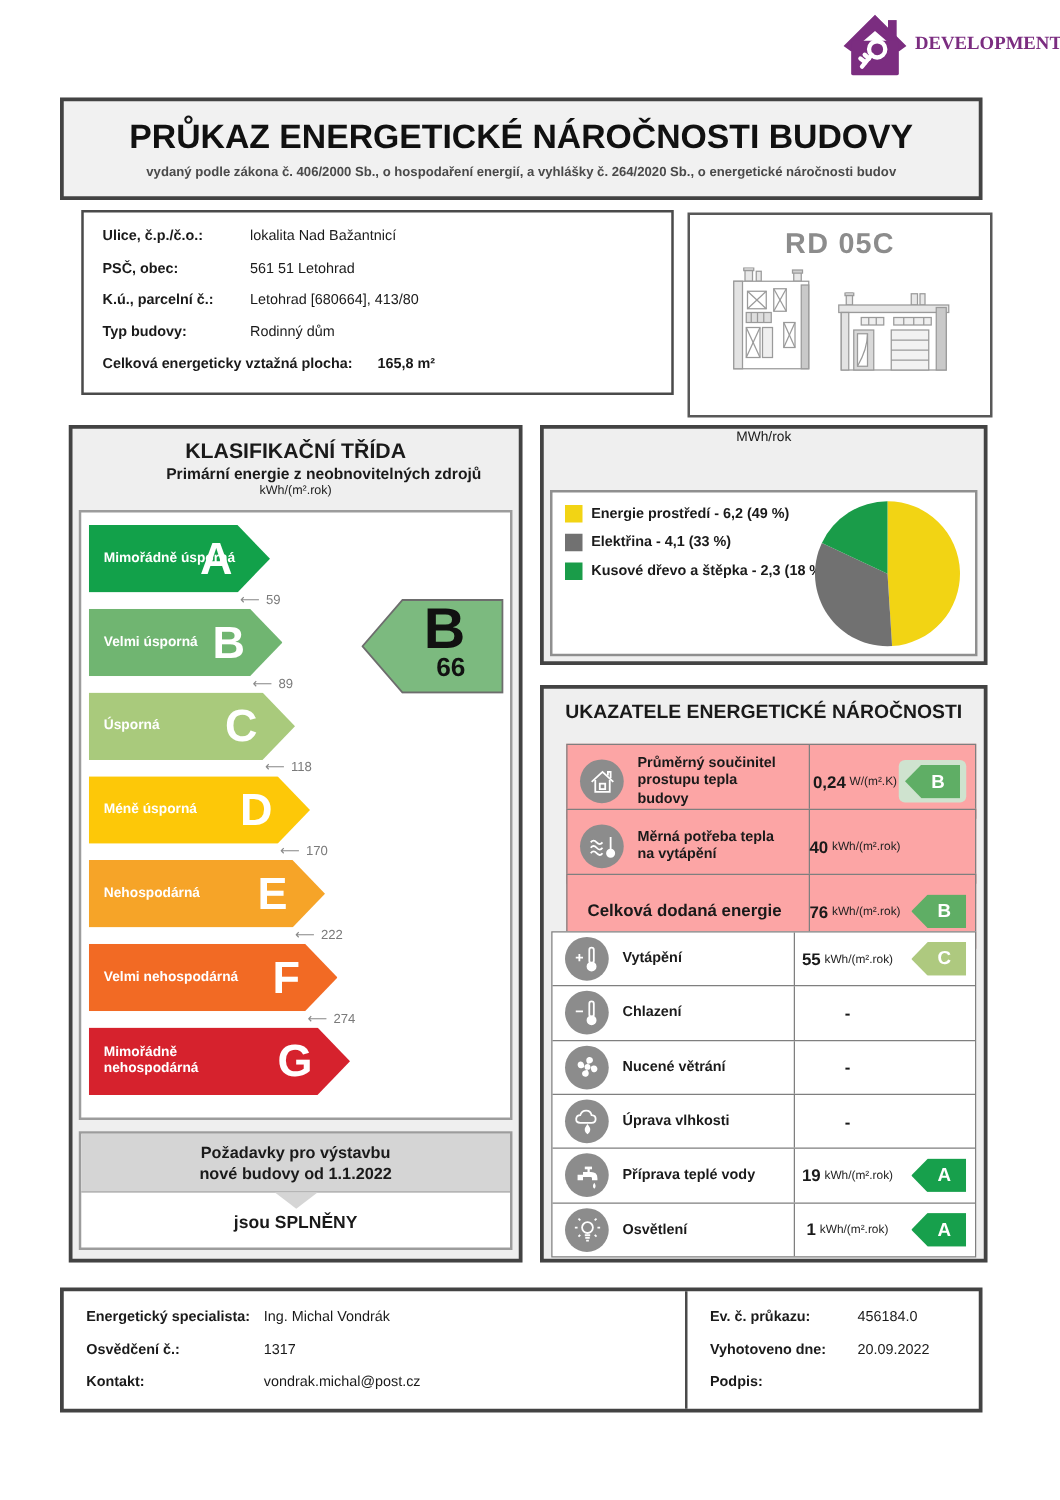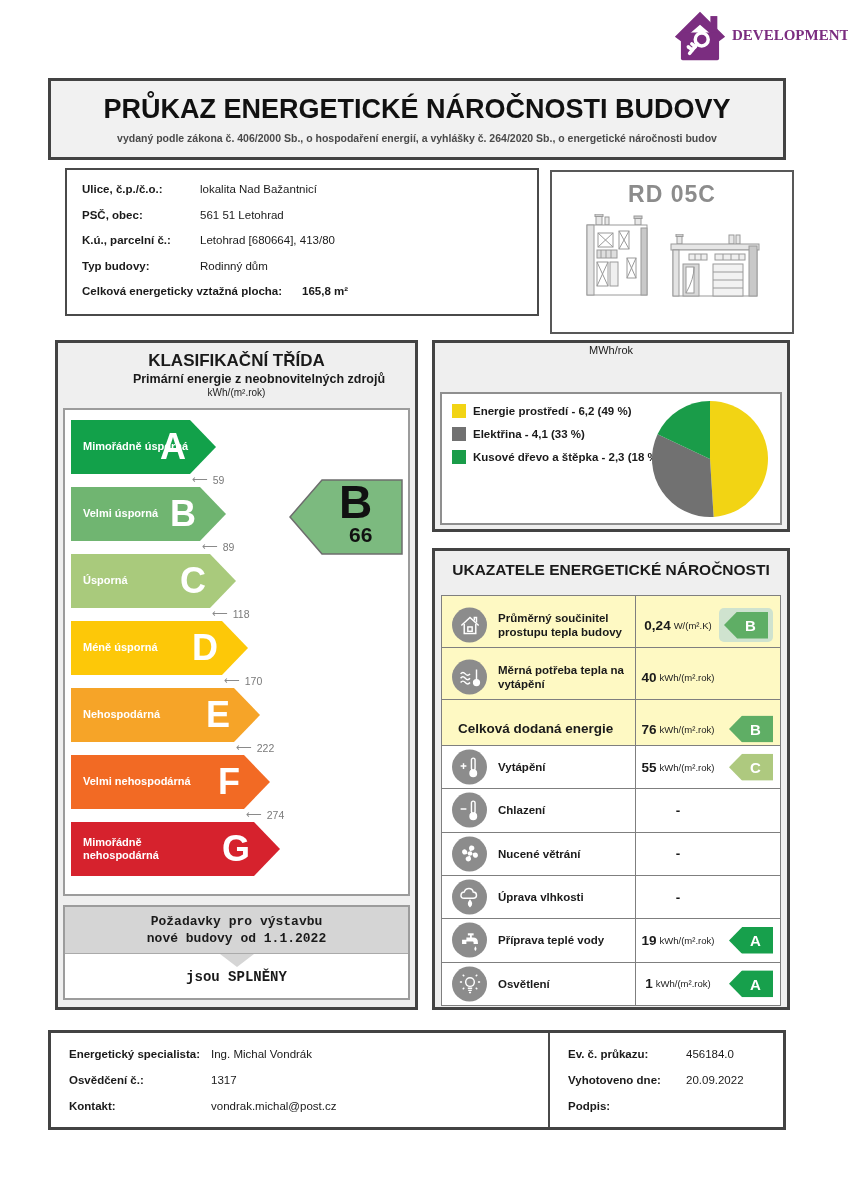--- a/index.html
+++ b/index.html
@@ -48,21 +48,21 @@
   .bar-label{position:absolute;left:12px;top:50%;transform:translateY(-50%);
     font-size:11px;font-weight:bold;width:108px;line-height:1.2;}
   .bar-letter{position:absolute;right:30px;top:50%;transform:translateY(-50%);
     font-size:36px;font-weight:bold;}
   .threshold{position:absolute;font-size:10.5px;color:#7a7a7a;white-space:nowrap;display:flex;align-items:center;gap:5px;}
   .th-arrow::before{content:"⟵";font-size:11px;color:#8a8a8a;}
   .big-ind{position:absolute;top:69px;right:5px;width:114px;height:76px;}
   .big-letter{position:absolute;top:0px;left:50px;font-size:46px;font-weight:bold;color:#111;line-height:1;}
   .big-value{position:absolute;top:44px;left:60px;font-size:21px;font-weight:bold;color:#111;}
   .req-panel{position:absolute;left:5px;top:562px;width:347px;height:95px;background:#fff;
-    border:2px solid #9c9c9c;box-sizing:border-box;font-family:Liberation Mono, monospace;}
+    border:2px solid #9c9c9c;box-sizing:border-box;}
   .req-band{height:47px;background:#d5d5d5;border-bottom:1px solid #aaa;text-align:center;
     font-size:13px;font-weight:bold;color:#1a1a1a;padding-top:7px;box-sizing:border-box;line-height:1.3;}
   .req-tri{width:0;height:0;border-left:17px solid transparent;border-right:17px solid transparent;
     border-top:13px solid #d5d5d5;margin:0 auto;}
   .req-result{text-align:center;font-size:14px;font-weight:bold;margin-top:2px;}
 
   
   .pie-box{left:432px;top:340px;width:358px;height:192px;border:3px solid #434343;background:#efefef;
     box-sizing:border-box;}
   .pie-title{font-size:15px;font-weight:bold;text-align:center;margin-top:8px;}
@@ -72,21 +72,21 @@
   .legend{position:absolute;left:10px;top:10px;}
   .legend-item{display:flex;align-items:center;gap:7px;margin-bottom:9px;}
   .legend-chip{width:14px;height:14px;flex:none;}
   .legend-text{font-size:11.5px;font-weight:bold;white-space:nowrap;}
   .pie-svg{position:absolute;right:8px;top:3px;}
 
   
   .ind-box{left:432px;top:548px;width:358px;height:462px;border:3px solid #434343;background:#efefef;
     box-sizing:border-box;}
   .ind-title{font-size:15.5px;font-weight:bold;text-align:center;margin-top:10px;}
-  .ind-row{position:absolute;left:6px;right:6px;height:60px;background:#fef9c3;
+  .ind-row{position:absolute;left:18px;right:6px;height:60px;background:#fca5a5;
     border:1.5px solid #7f7f7f;box-sizing:border-box;}
   .ind-group{position:absolute;left:6px;right:6px;top:194px;height:261px;background:#fff;
     border:1.5px solid #7f7f7f;box-sizing:border-box;display:flex;flex-direction:column;}
   .g-row{position:relative;flex:1;}
   .g-row + .g-row{border-top:1.5px solid #7f7f7f;}
   .ind-icon{position:absolute;left:10px;top:50%;transform:translateY(-50%);width:35px;height:35px;
     border-radius:50%;background:#8c8c8c;display:flex;align-items:center;justify-content:center;}
   .ind-label{position:absolute;left:56px;right:153px;top:50%;transform:translateY(-50%);
     font-size:11.5px;font-weight:bold;line-height:1.25;}
   .ind-label.big{left:16px;font-size:13.5px;}

